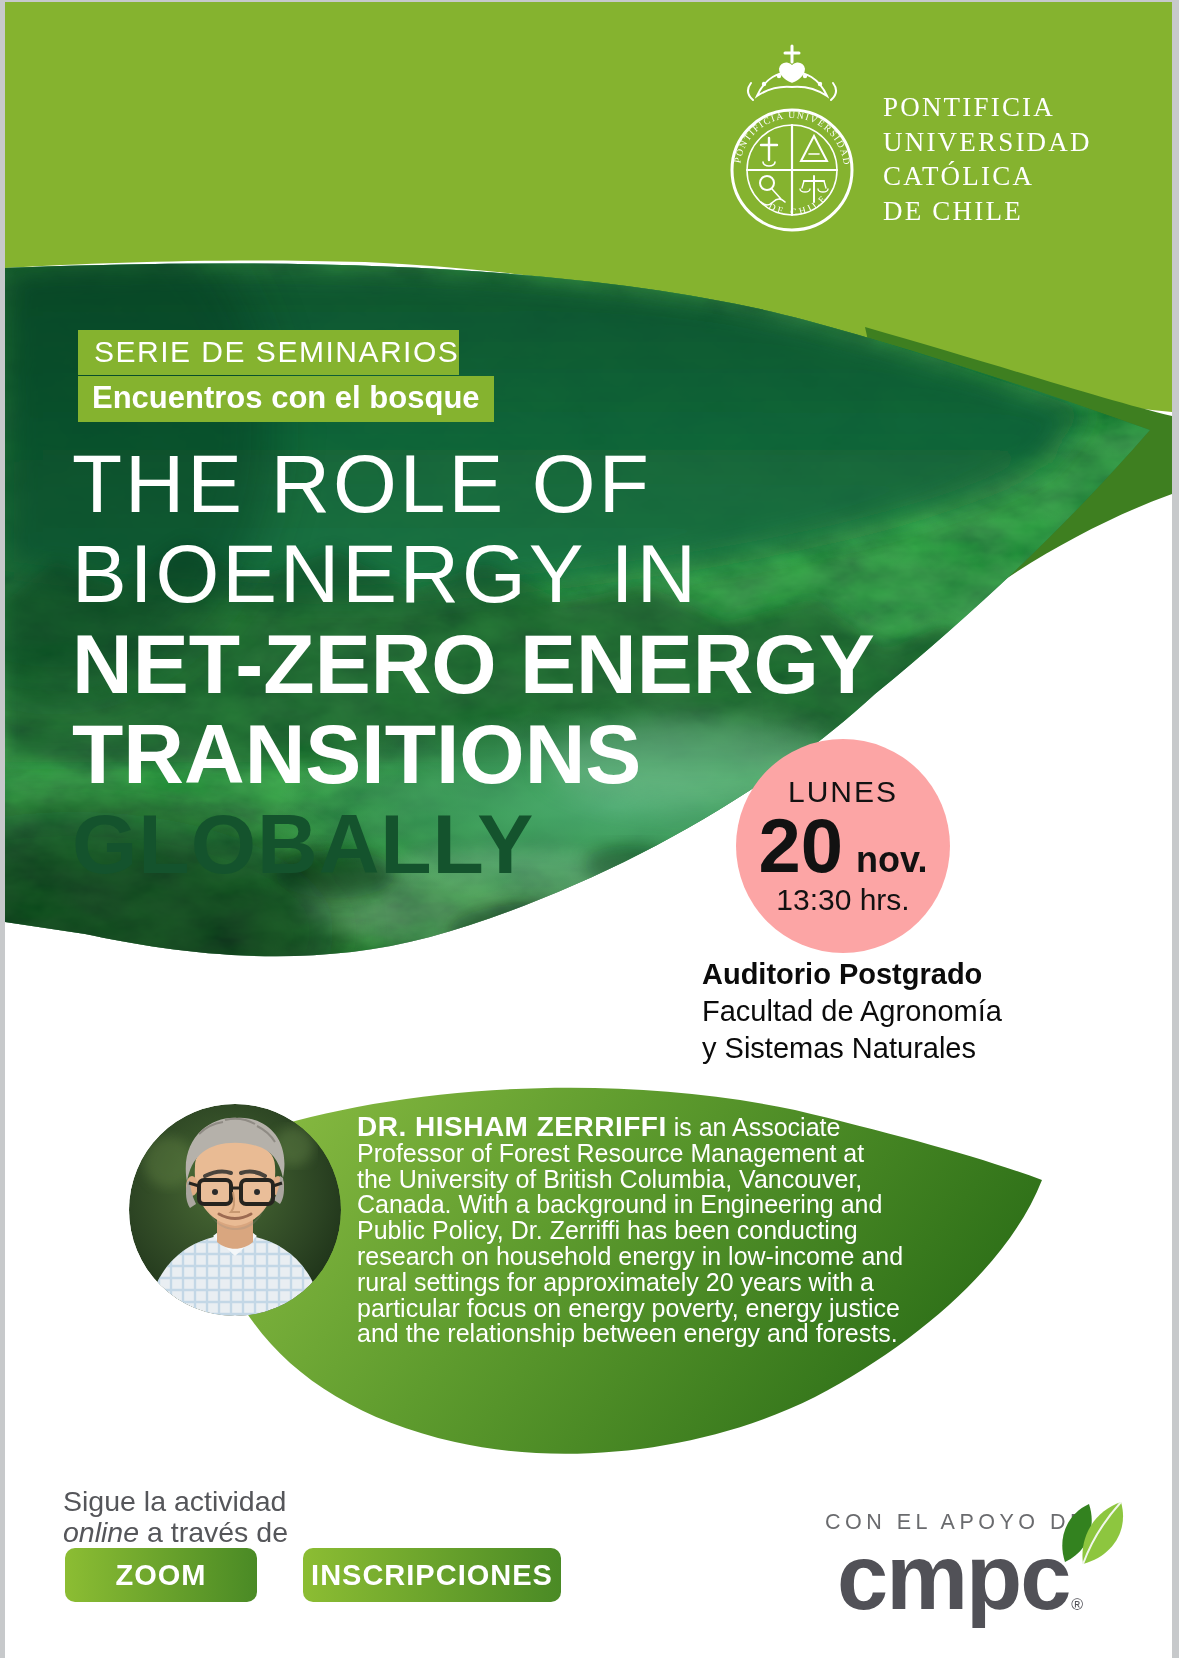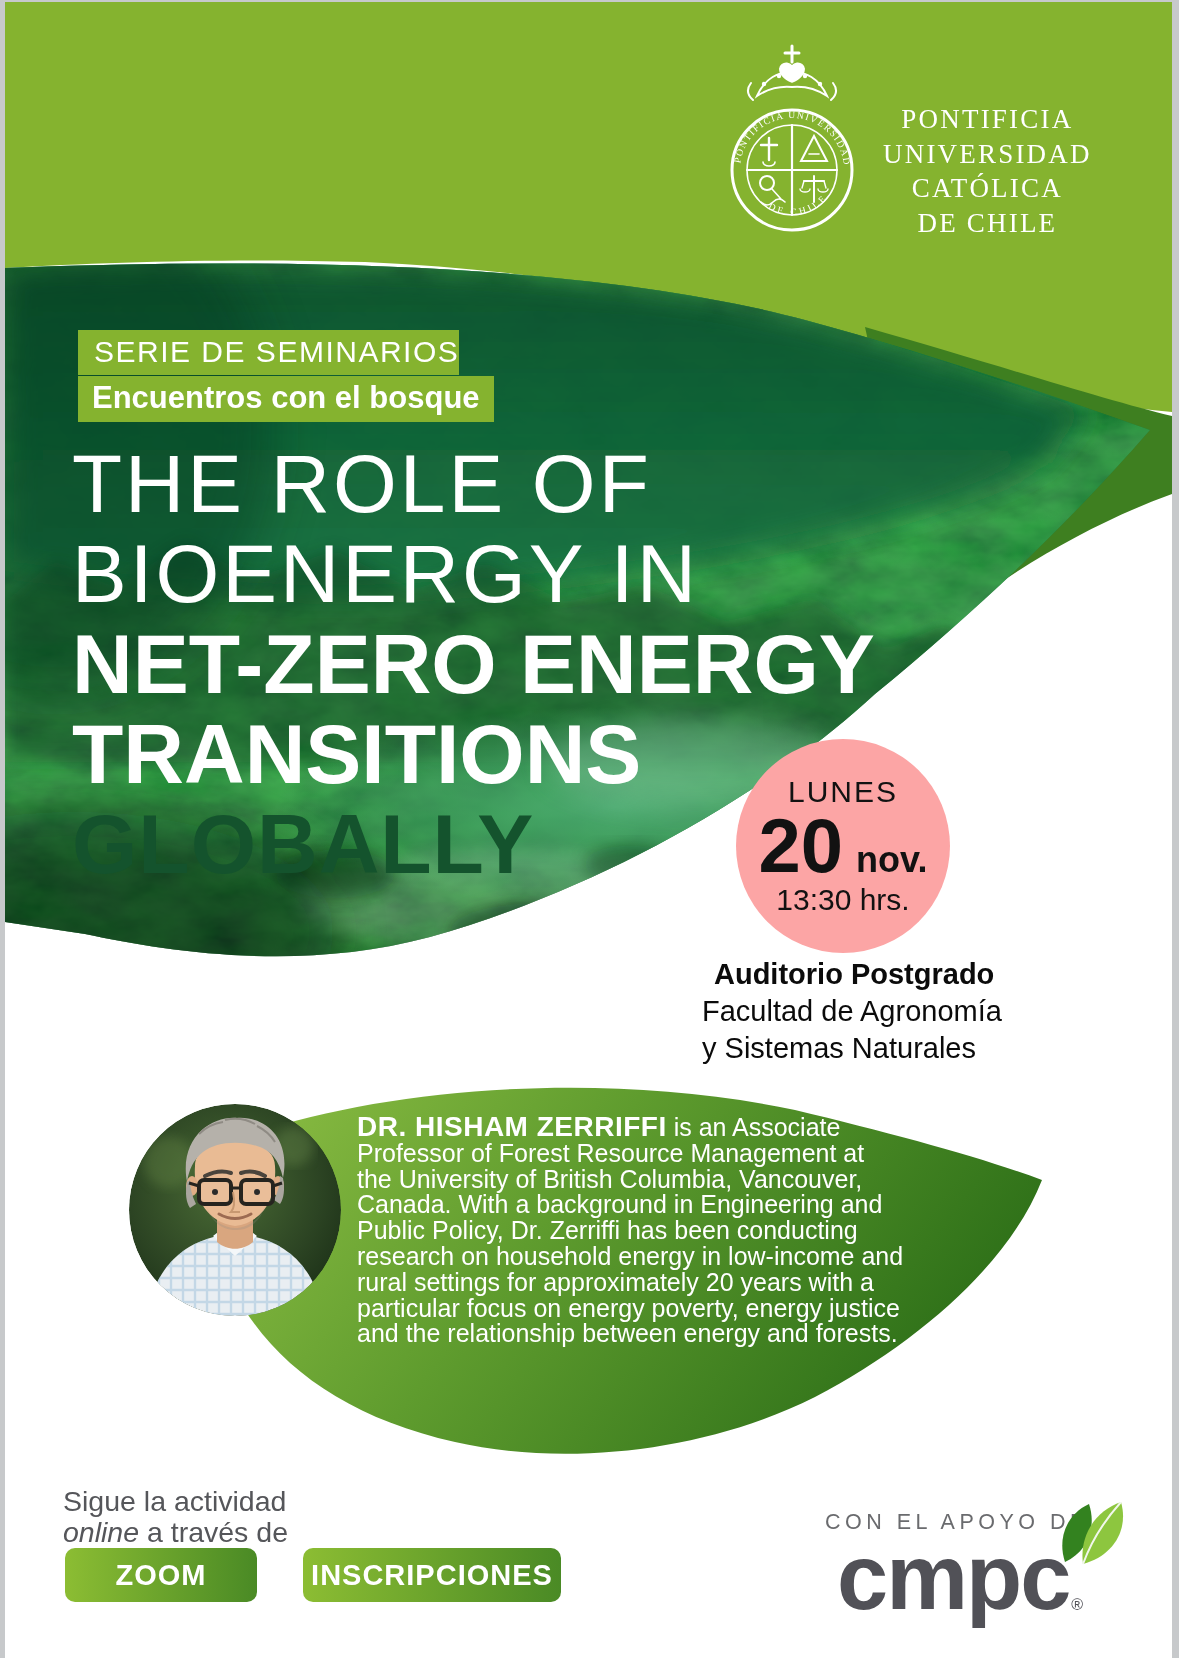--- a/index.html
+++ b/index.html
@@ -4,23 +4,23 @@
 <style>
   * { margin:0; padding:0; box-sizing:border-box; }
   html,body { background:#c7c9cb; }
   .stage { position:relative; width:1179px; height:1658px; background:#c7c9cb; overflow:hidden;
            font-family:"Liberation Sans", sans-serif; }
   .page  { position:absolute; left:5px; top:2px; right:7px; bottom:0; background:#ffffff; overflow:hidden; }
 
   
   .hero-svg { position:absolute; left:0; top:0; width:1167px; height:1000px; }
   .seal-svg { position:absolute; left:712px; top:40px; width:150px; height:208px; }
-  .wordmark { position:absolute; left:878px; top:100px; color:#ffffff;
+  .wordmark { position:absolute; left:878px; top:88px; color:#ffffff;
               font-family:"Liberation Serif", serif; font-size:27px; line-height:34.5px;
-              letter-spacing:2.2px;text-align:center; }
+              letter-spacing:2.2px; }
 
   .tag-box { position:absolute; left:73px; background:#85b32f; color:#ffffff; display:inline-block; }
   .tag-1 { top:328px; font-size:30px; letter-spacing:1.5px; padding:5px 0 6px 16px; }
   .tag-2 { top:374px; font-size:31px; font-weight:bold; padding:4px 14px 6px 14px; }
 
   .title { position:absolute; left:67px; top:437px; color:#ffffff; }
   .title div { line-height:90px; white-space:nowrap; }
   .t-light { font-size:82px; font-weight:normal; letter-spacing:3px; }
   .t-bold  { font-size:84px; font-weight:bold; letter-spacing:0px; }
   .t-accent{ font-size:84px; font-weight:bold; color:#14532d; letter-spacing:1px; }
@@ -28,21 +28,21 @@
   .date-circle { position:absolute; left:731px; top:737px; width:214px; height:214px;
                  border-radius:50%; background:#fca5a5; color:#121212;
                  display:flex; flex-direction:column; align-items:center; justify-content:center; }
   .dc-day  { font-size:30px; letter-spacing:2px; margin-bottom:2px; }
   .dc-row  { display:flex; align-items:flex-end;gap:8px; }
   .dc-num  { font-size:76px; font-weight:bold; line-height:70px; }
   .dc-mon  { font-size:36px; font-weight:bold; margin-left:5px; }
   .dc-time { font-size:30px; margin-top:2px; }
 
   .venue { position:absolute; left:697px; top:954px; color:#0b0b0b; font-size:29px; line-height:37px; }
-  .venue .v-bold { font-weight:bold;margin-left:12px; }
+  .venue .v-bold { font-weight:bold; }
 
   
   .bio-svg { position:absolute; left:0; top:1040px; width:1167px; height:430px; }
   .photo { position:absolute; left:124px; top:1102px; width:212px; height:212px; border-radius:50%;
            overflow:hidden; }
   .bio-text { position:absolute; left:352px; top:1112px; color:#ffffff; font-size:25px; line-height:25.8px;
               white-space:nowrap; }
   .bio-name { font-size:28px; font-weight:bold; letter-spacing:0.5px; }
 
   

